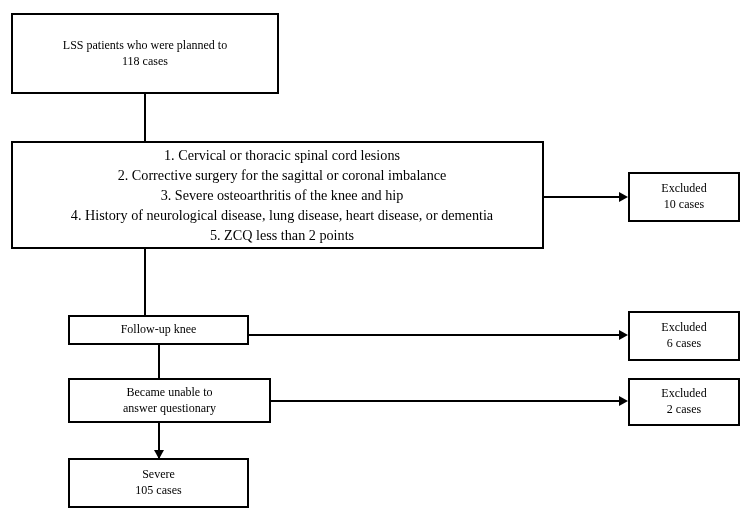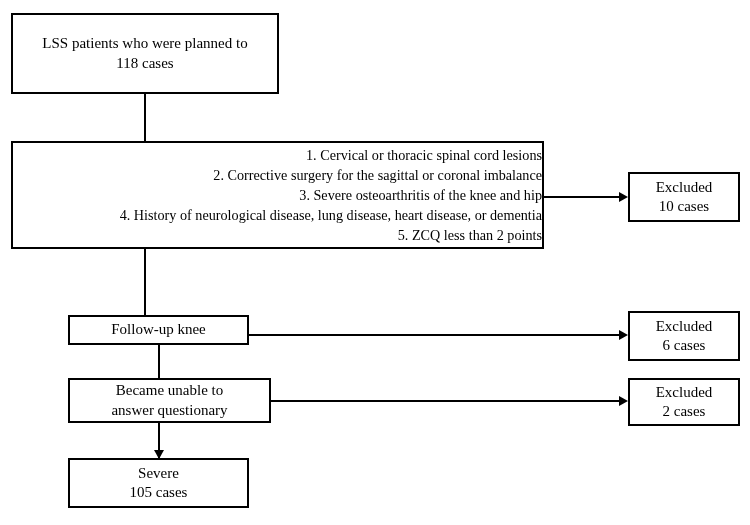--- a/index.html
+++ b/index.html
@@ -22,25 +22,25 @@
     position: absolute;
     box-sizing: border-box;
     border: 2px solid #000000;
     background: #ffffff;
     display: flex;
     flex-direction: column;
     align-items: center;
     justify-content: center;
     text-align: left;
     line-height: 1.30;
-    font-size: 15px;
+    font-size: 12px;
     z-index: 3;
   }
   .node.left-align {
-    align-items: flex-end;
+    align-items: center;
     text-align: left;
     justify-content: center;
     padding-left: 9px;
   }
   .node .line {
     display: block;
     white-space: nowrap;
   }
   .node.left-align .line {
     line-height: 1.42;

